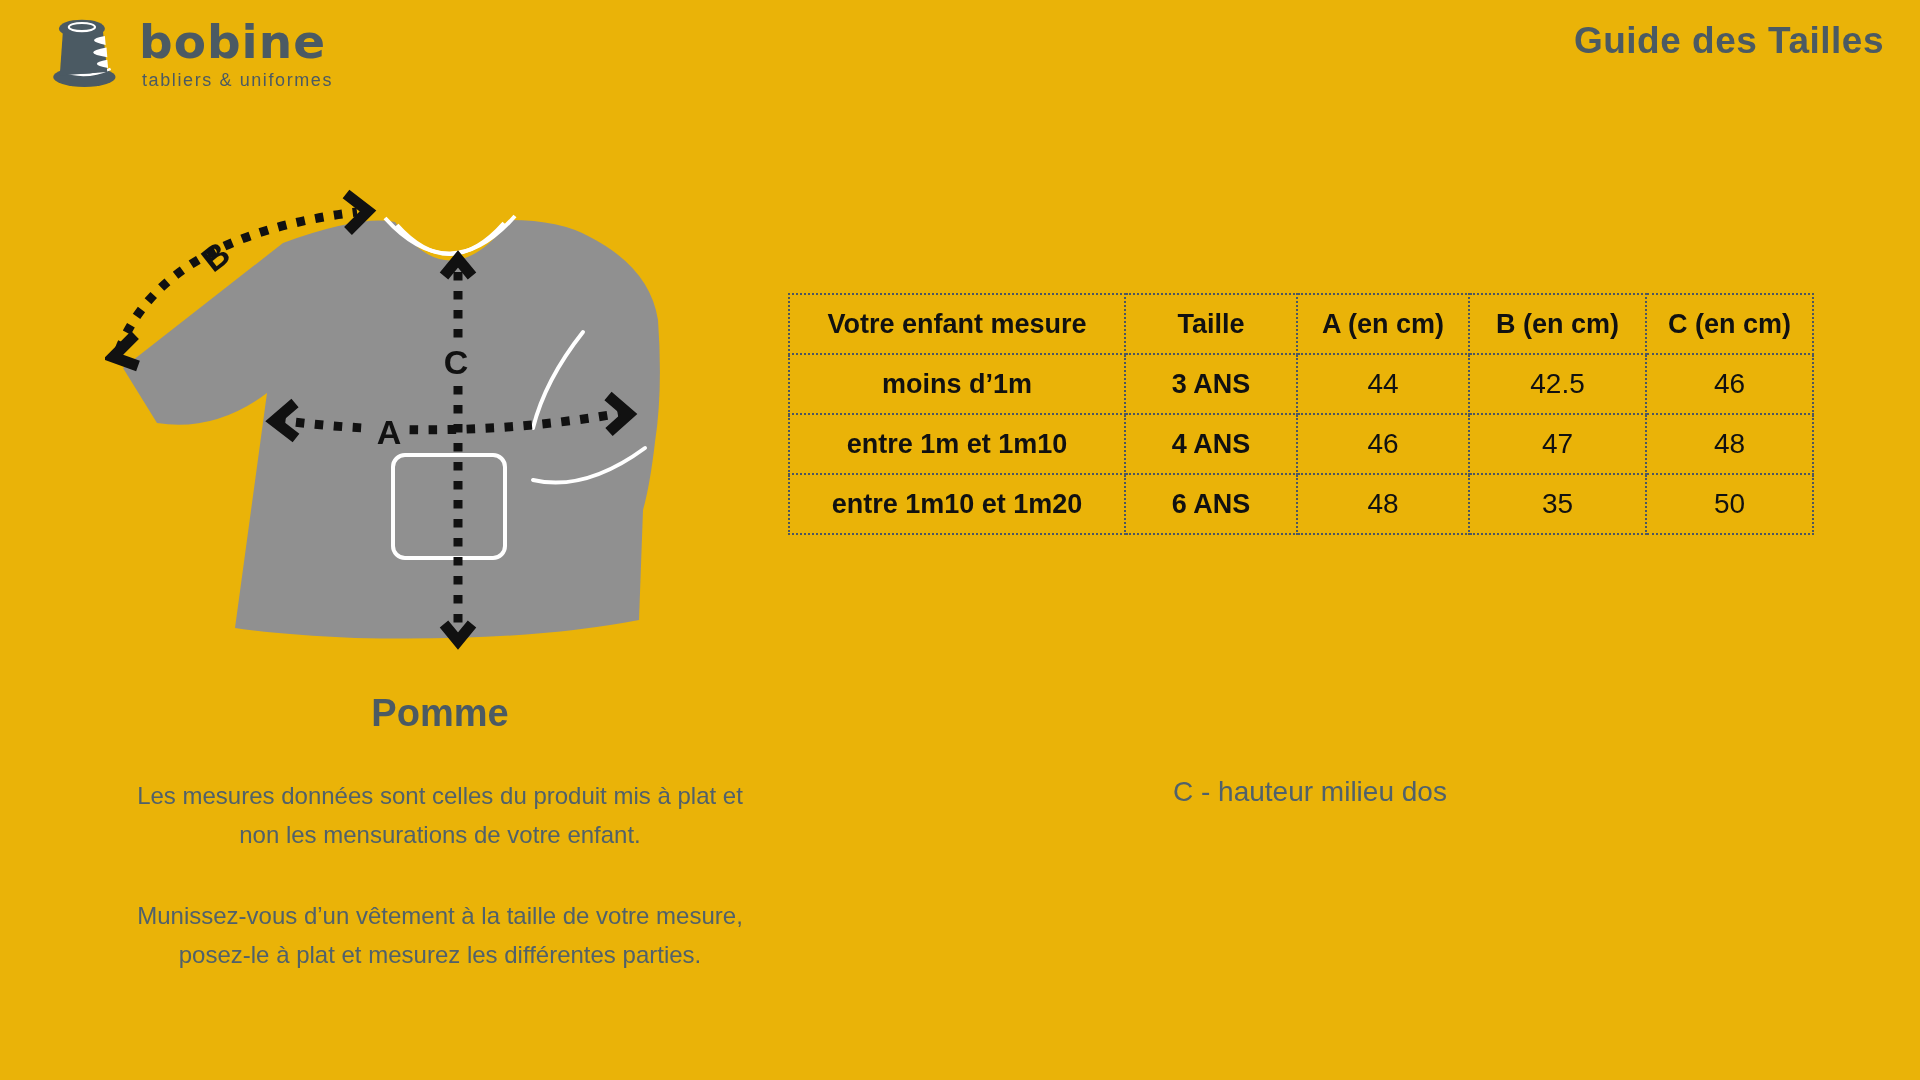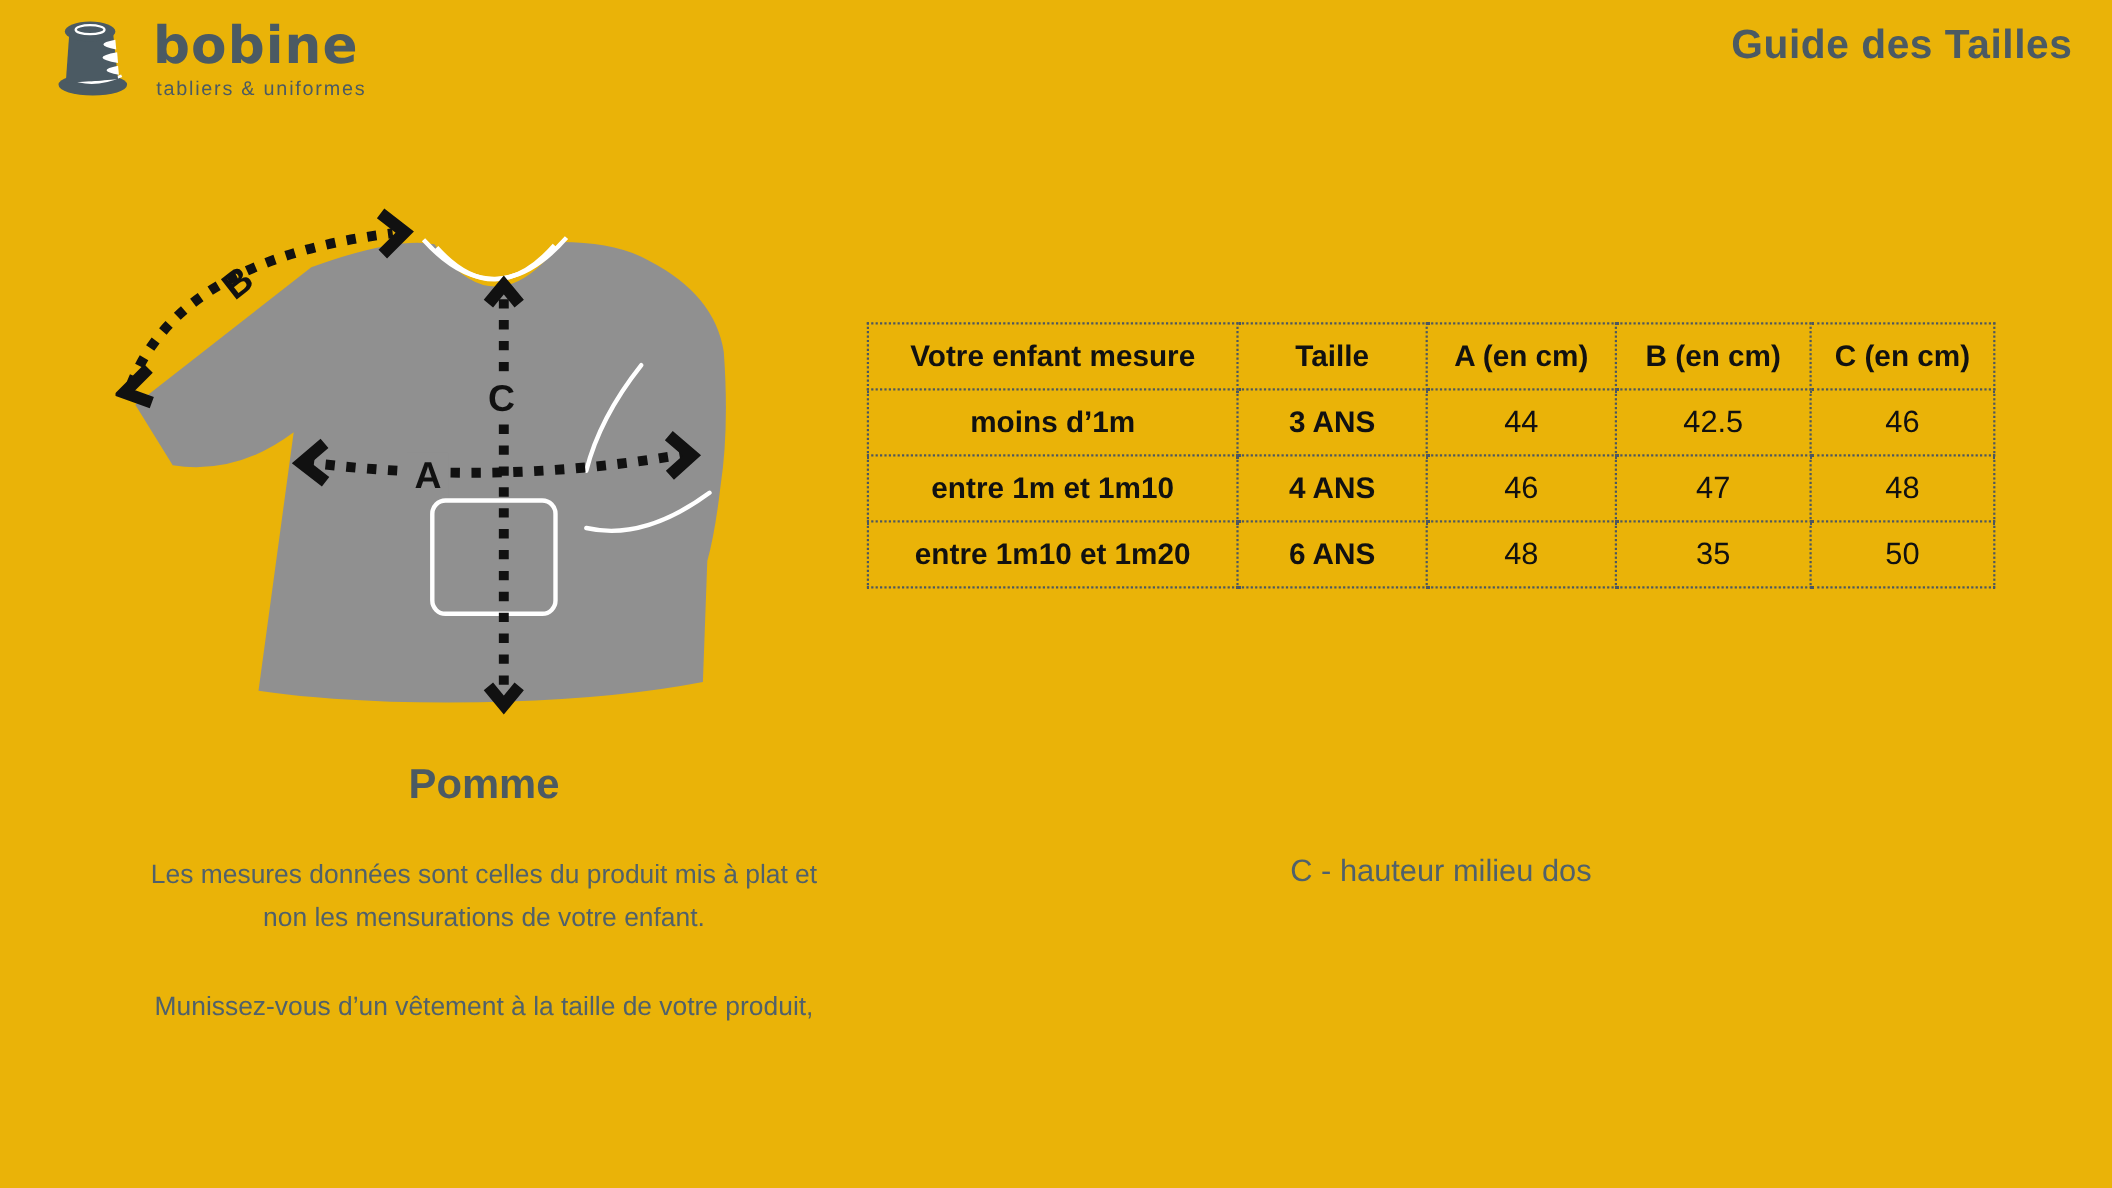--- a/index.html
+++ b/index.html
@@ -179,21 +179,22 @@
     <text x="284" y="264" text-anchor="middle" font-size="34" font-weight="bold" fill="#111111">A</text>
   </svg>
 
   <div class="product-name">Pomme</div>
 
   <div class="note note-1">
     <div>Les mesures données sont celles du produit mis à plat et</div>
     <div>non les mensurations de votre enfant.</div>
   </div>
   <div class="note note-2">
-    <div>Munissez-vous d’un vêtement à la taille de votre produit,</div>
+    <div>Munissez-vous d’un vêtement à la taille de votre mesure,</div>
+    <div>posez-le à plat et mesurez les différentes parties.</div>
   </div>
 
   <table class="size-table">
     <colgroup>
         <col>
         <col>
         <col>
         <col>
         <col>
       </colgroup>

